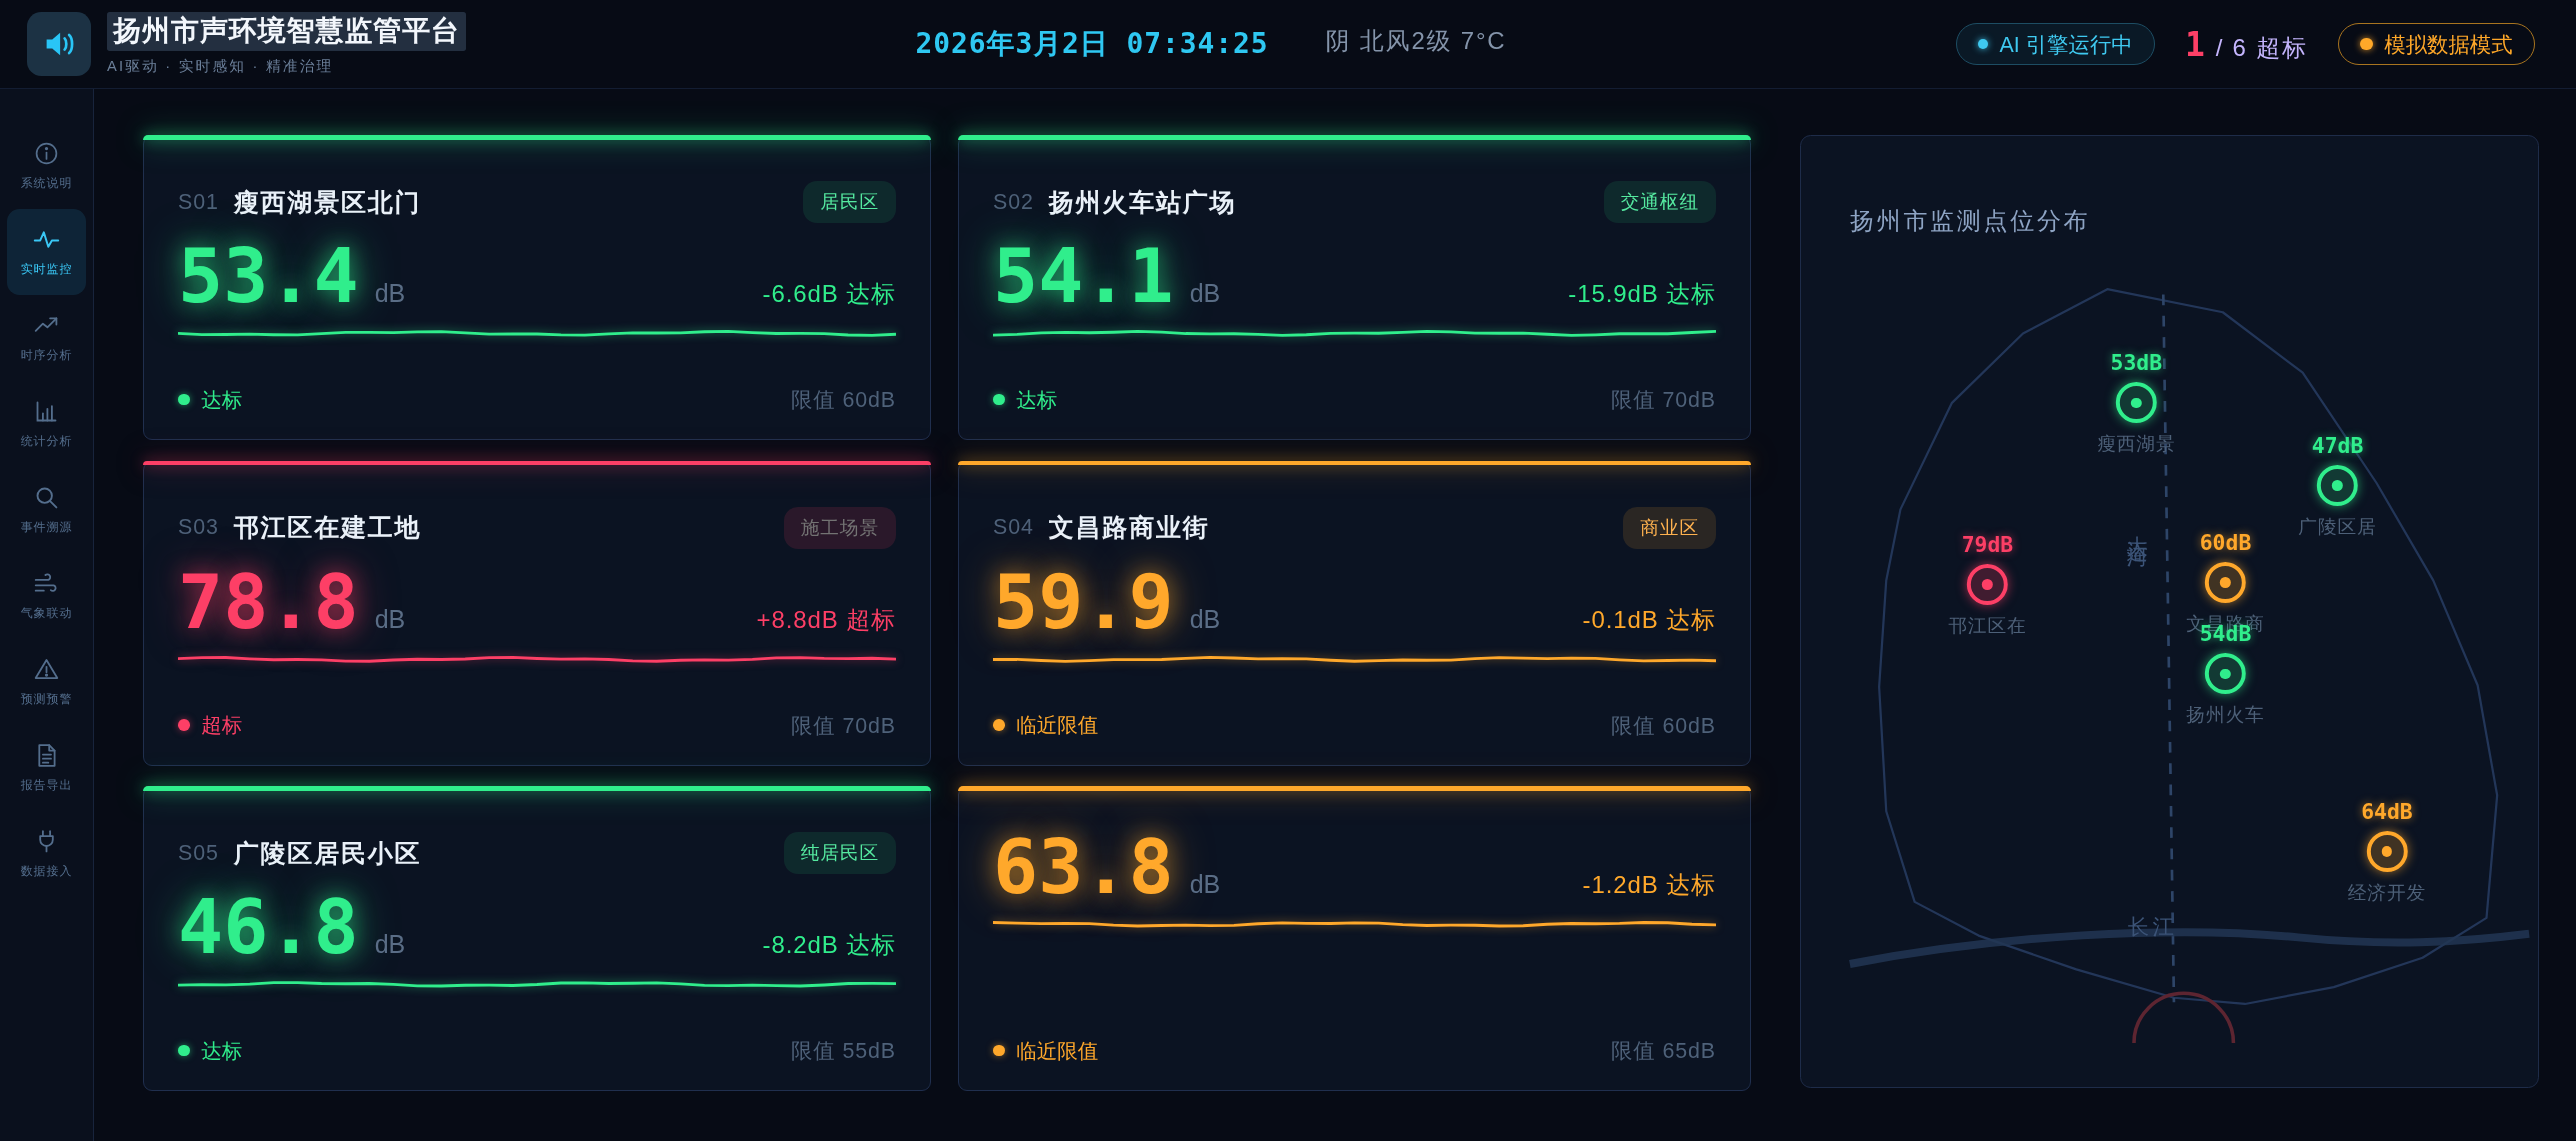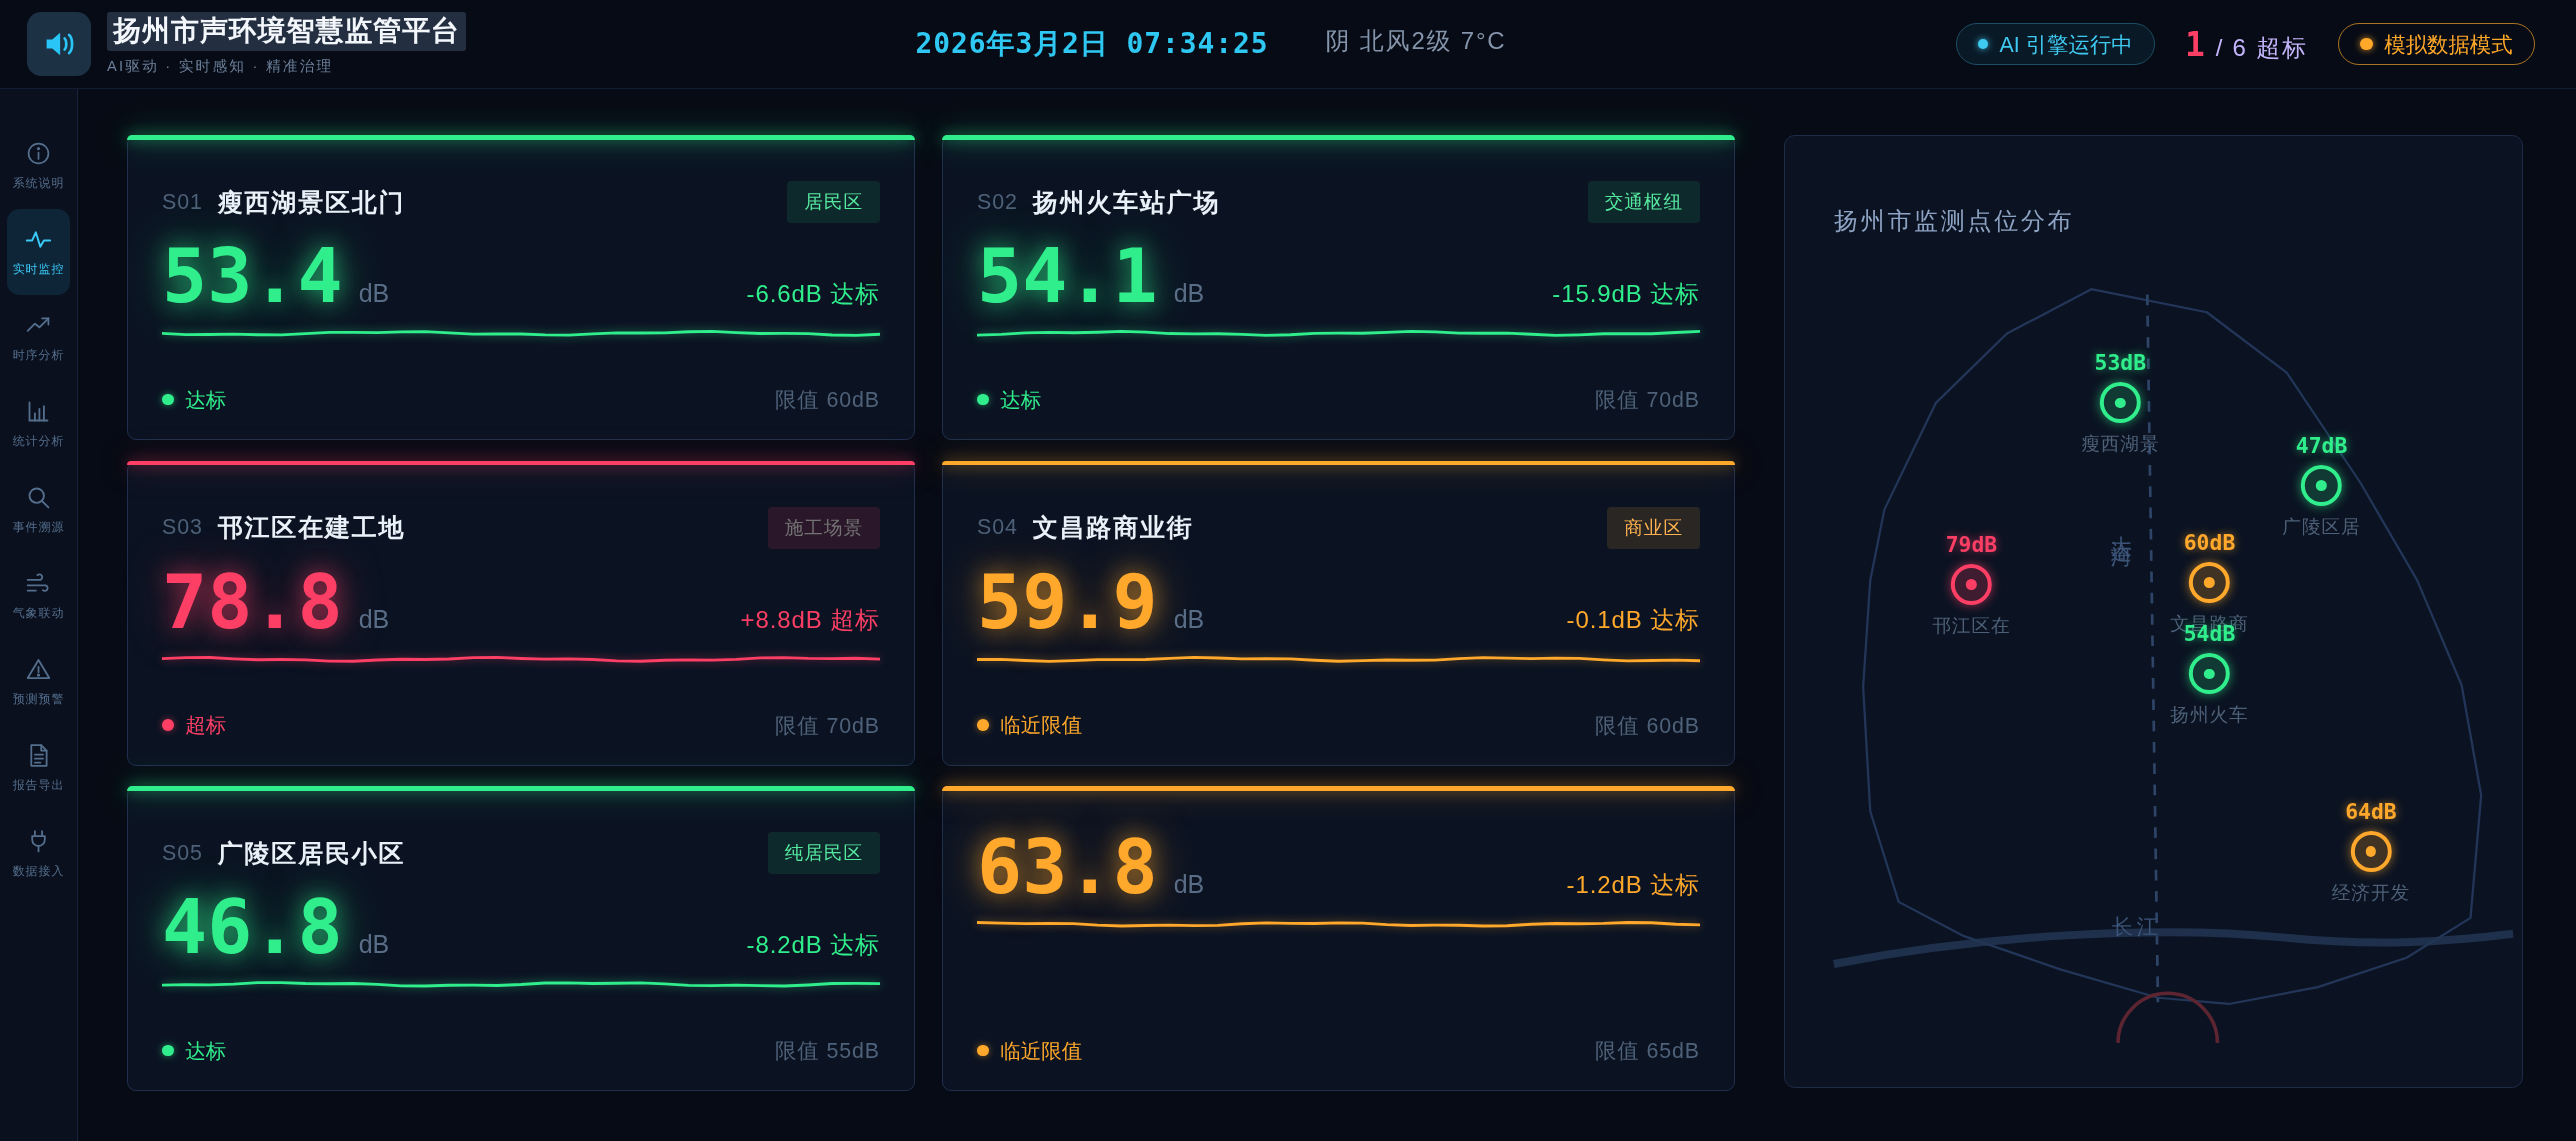--- a/index.html
+++ b/index.html
@@ -40,21 +40,21 @@
   .dot { border-radius:50%; }
   .dot.cyan { width:9.8px; height:9.8px; background:#3fc9f0; box-shadow:0 0 7.1px rgba(63,201,240,.9); }
   .dot.big-orange { width:12.5px; height:12.5px; background:#ffa829; box-shadow:0 0 7.1px rgba(255,168,41,.8); }
   .exceed { display:flex; align-items:baseline; gap:10.7px; }
   .exceed .count { font-family:"DejaVu Sans Mono",monospace; font-weight:bold; font-size:33px; color:#fd3f66; }
   .exceed .rest { font-size:24px; color:#c4b5fd; letter-spacing:1.8px; }
 
   
   .layout { display:flex; height:1053px; }
   .sidebar {
-    width:78px; background:#0a101d; border-right:0.9px solid #18243c;
+    width:94px; background:#0a101d; border-right:0.9px solid #18243c;
     padding-top:34px; display:flex; flex-direction:column;
   }
   .nav-item {
     height:86px; margin:0 7.1px; border-radius:12.5px; cursor:pointer;
     display:flex; flex-direction:column; align-items:center; justify-content:center; gap:8px;
     color:#546e8d;
   }
   .nav-item .nav-label { font-size:12px; letter-spacing:0.9px; }
   .nav-item.active { background:rgba(44,178,235,.13); color:#3ac8f6; }
   .nav-icon { display:flex; }
@@ -74,21 +74,21 @@
   .card.warn { --c:#ffa82b; --glow:rgba(255,168,43,.5);  --fill:rgba(255,168,43,.12); }
   .card.over { --c:#fd3f66; --glow:rgba(253,63,102,.5);  --fill:rgba(253,63,102,.12); }
   .accent {
     position:absolute; top:-0.9px; left:-0.9px; right:-0.9px; height:4.5px;
     border-radius:9px 9px 0 0; background:var(--c);
     box-shadow:0 0 12.5px var(--glow),0 0 28.5px var(--glow);
   }
   .card-head { display:flex; align-items:center; margin-top:18px; }
   .sid { font-size:21.4px; color:#4e6179; letter-spacing:0.9px; }
   .sname { font-size:25px; font-weight:bold; color:#eaf1f9; margin-left:15px; letter-spacing:1.8px; }
-  .zone-badge { margin-left:auto; font-size:18.7px; padding:8px 17px; border-radius:4px; letter-spacing:0.9px; }
+  .zone-badge { margin-left:auto; font-size:18.7px; padding:8px 17px; border-radius:14px; letter-spacing:0.9px; }
   .card.ok .zone-badge   { background:rgba(48,238,140,.1);  color:#55e9a0; }
   .card.warn .zone-badge { background:rgba(255,168,43,.13); color:#ffb24f; }
   .card.over .zone-badge { background:rgba(253,63,102,.13); color:#737373; }
 
   .card-value { display:flex; align-items:baseline; margin-top:16px; }
   .val {
     font-family:"DejaVu Sans Mono",monospace; font-weight:bold; font-size:75px; line-height:1;
     color:var(--c); text-shadow:0 0 21.4px var(--glow),0 0 43px var(--glow);
   }
   .unit { font-size:25px; color:#5a6d86; margin-left:16px; }

